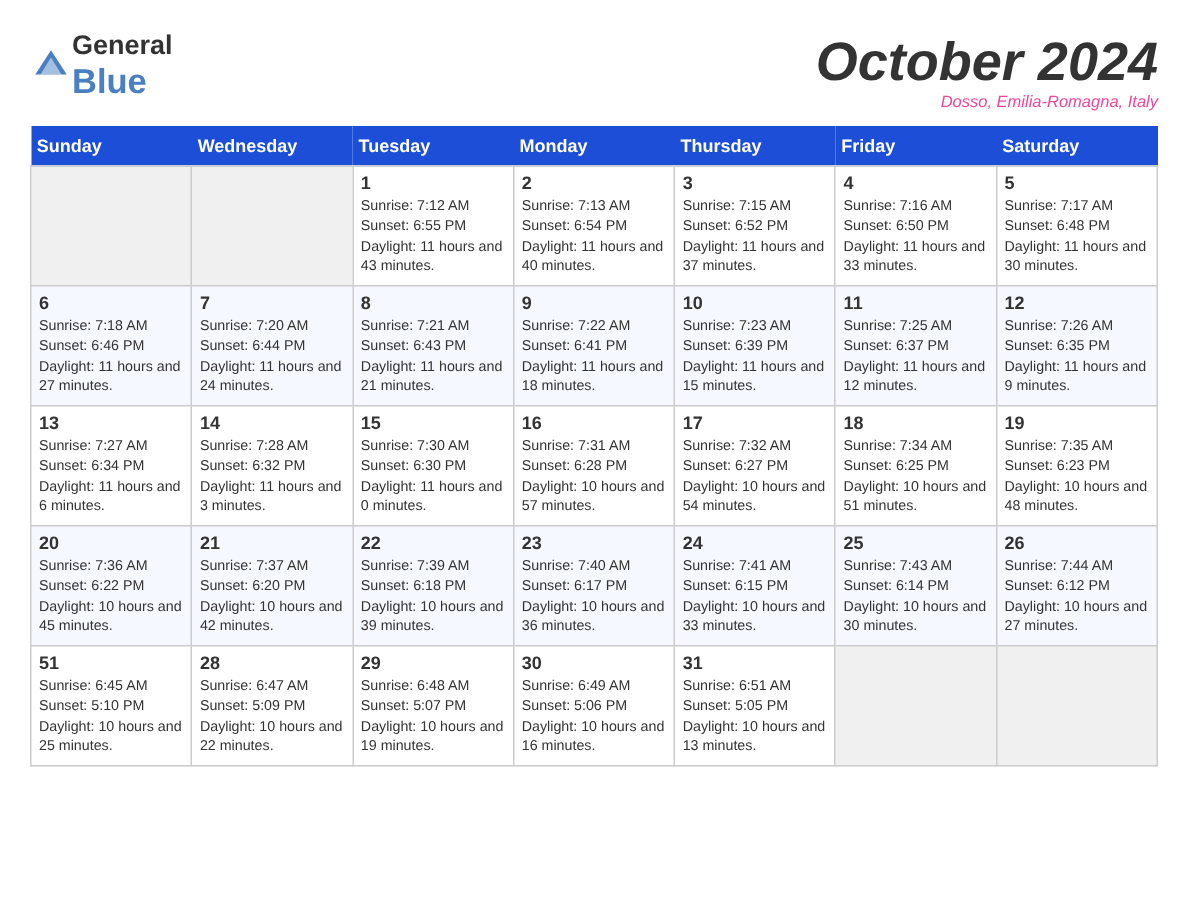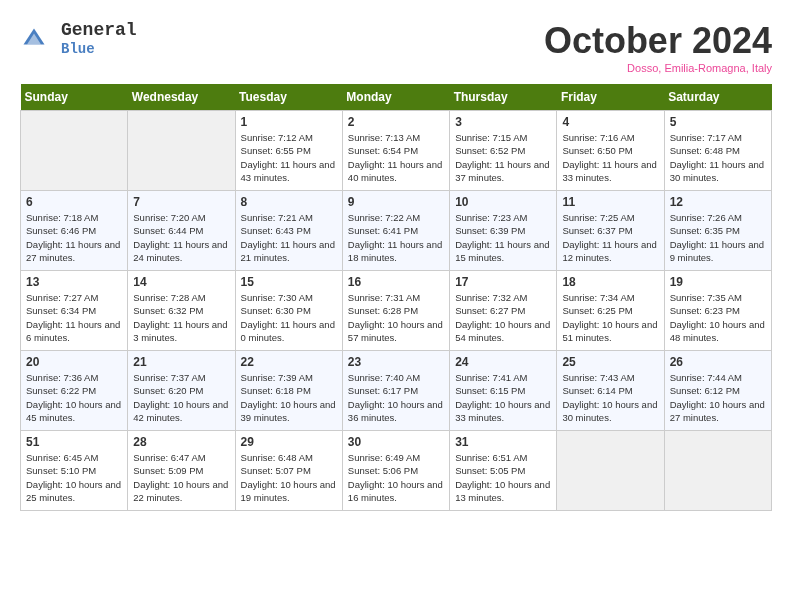--- a/index.html
+++ b/index.html
@@ -12,57 +12,57 @@
     }
     .header {
       display: flex;
       justify-content: space-between;
       align-items: flex-start;
       margin-bottom: 10px;
     }
     .logo {
       display: flex;
       align-items: center;
-      gap: 13px;
-      font-family: Liberation Mono, monospace;
+      gap: 0;
     }
     .logo-text-general {
       font-size: 18px;
       font-weight: bold;
       color: #333;
     }
     .logo-text-blue {
-      font-size: 14px;
+      font-size: 23px;
       font-weight: bold;
       color: #4a7fc1;
       text-align: center;
     }
     .logo-icon {
       width: 28px;
       height: 28px;
     }
     .title-block {
       text-align: right;
+      font-style: italic;
     }
     .month-title {
       font-size: 36px;
       font-weight: bold;
       color: #333;
     }
     .location-title {
       font-size: 11px;
       color: #ec4899;
     }
     table {
       width: 100%;
       border-collapse: collapse;
       table-layout: fixed;
     }
     th {
-      background-color: #4d7c0f;
+      background-color: #1d4ed8;
       color: #fff;
       font-size: 12px;
       padding: 6px 4px;
       text-align: left;
       font-weight: bold;
     }
     td {
       border: 1px solid #ccc;
       vertical-align: top;
       padding: 4px 5px;

